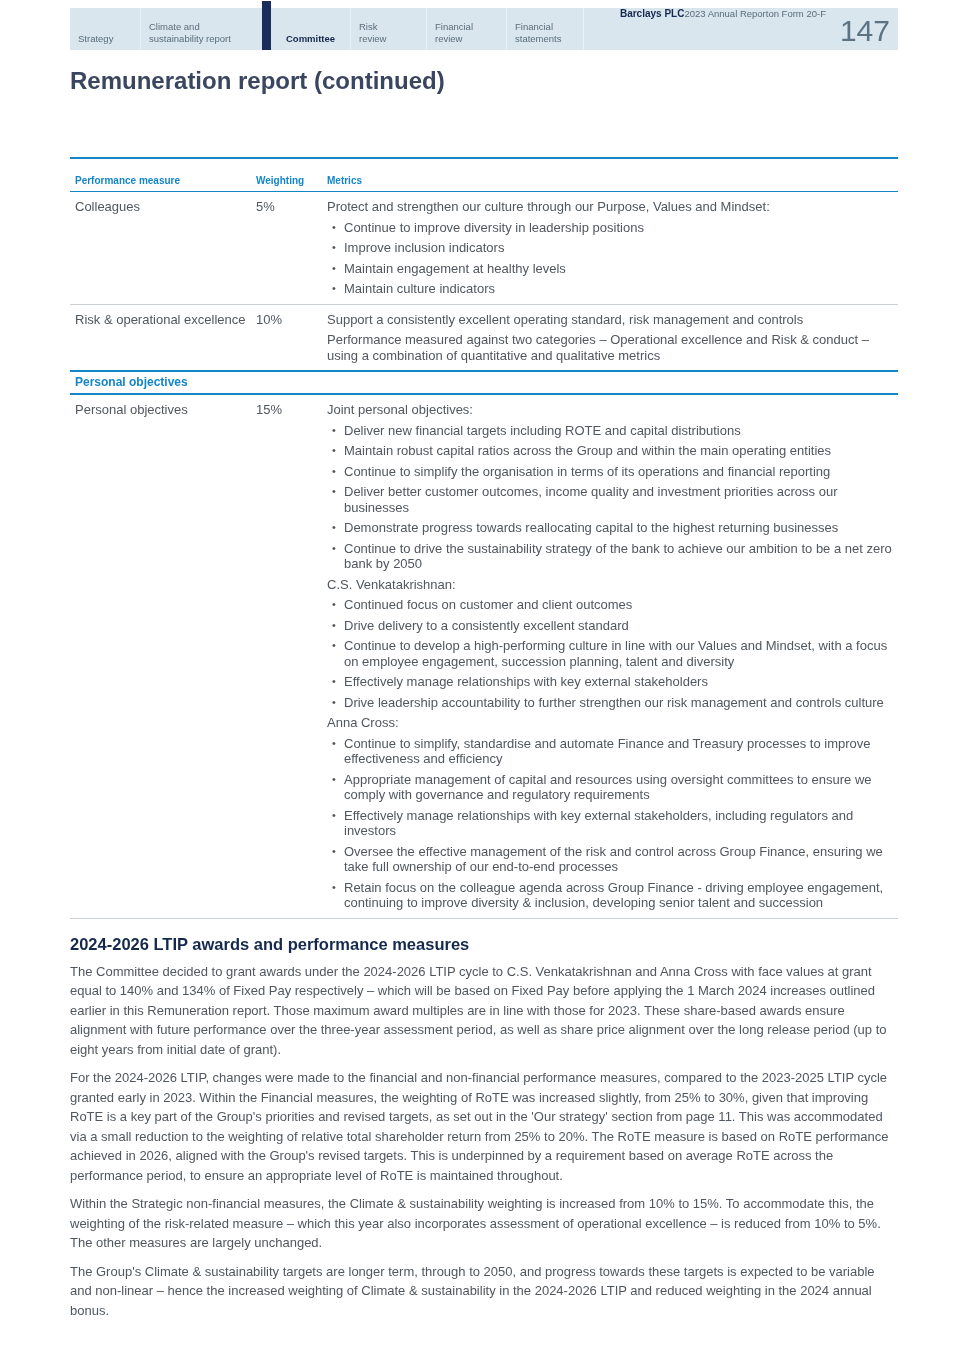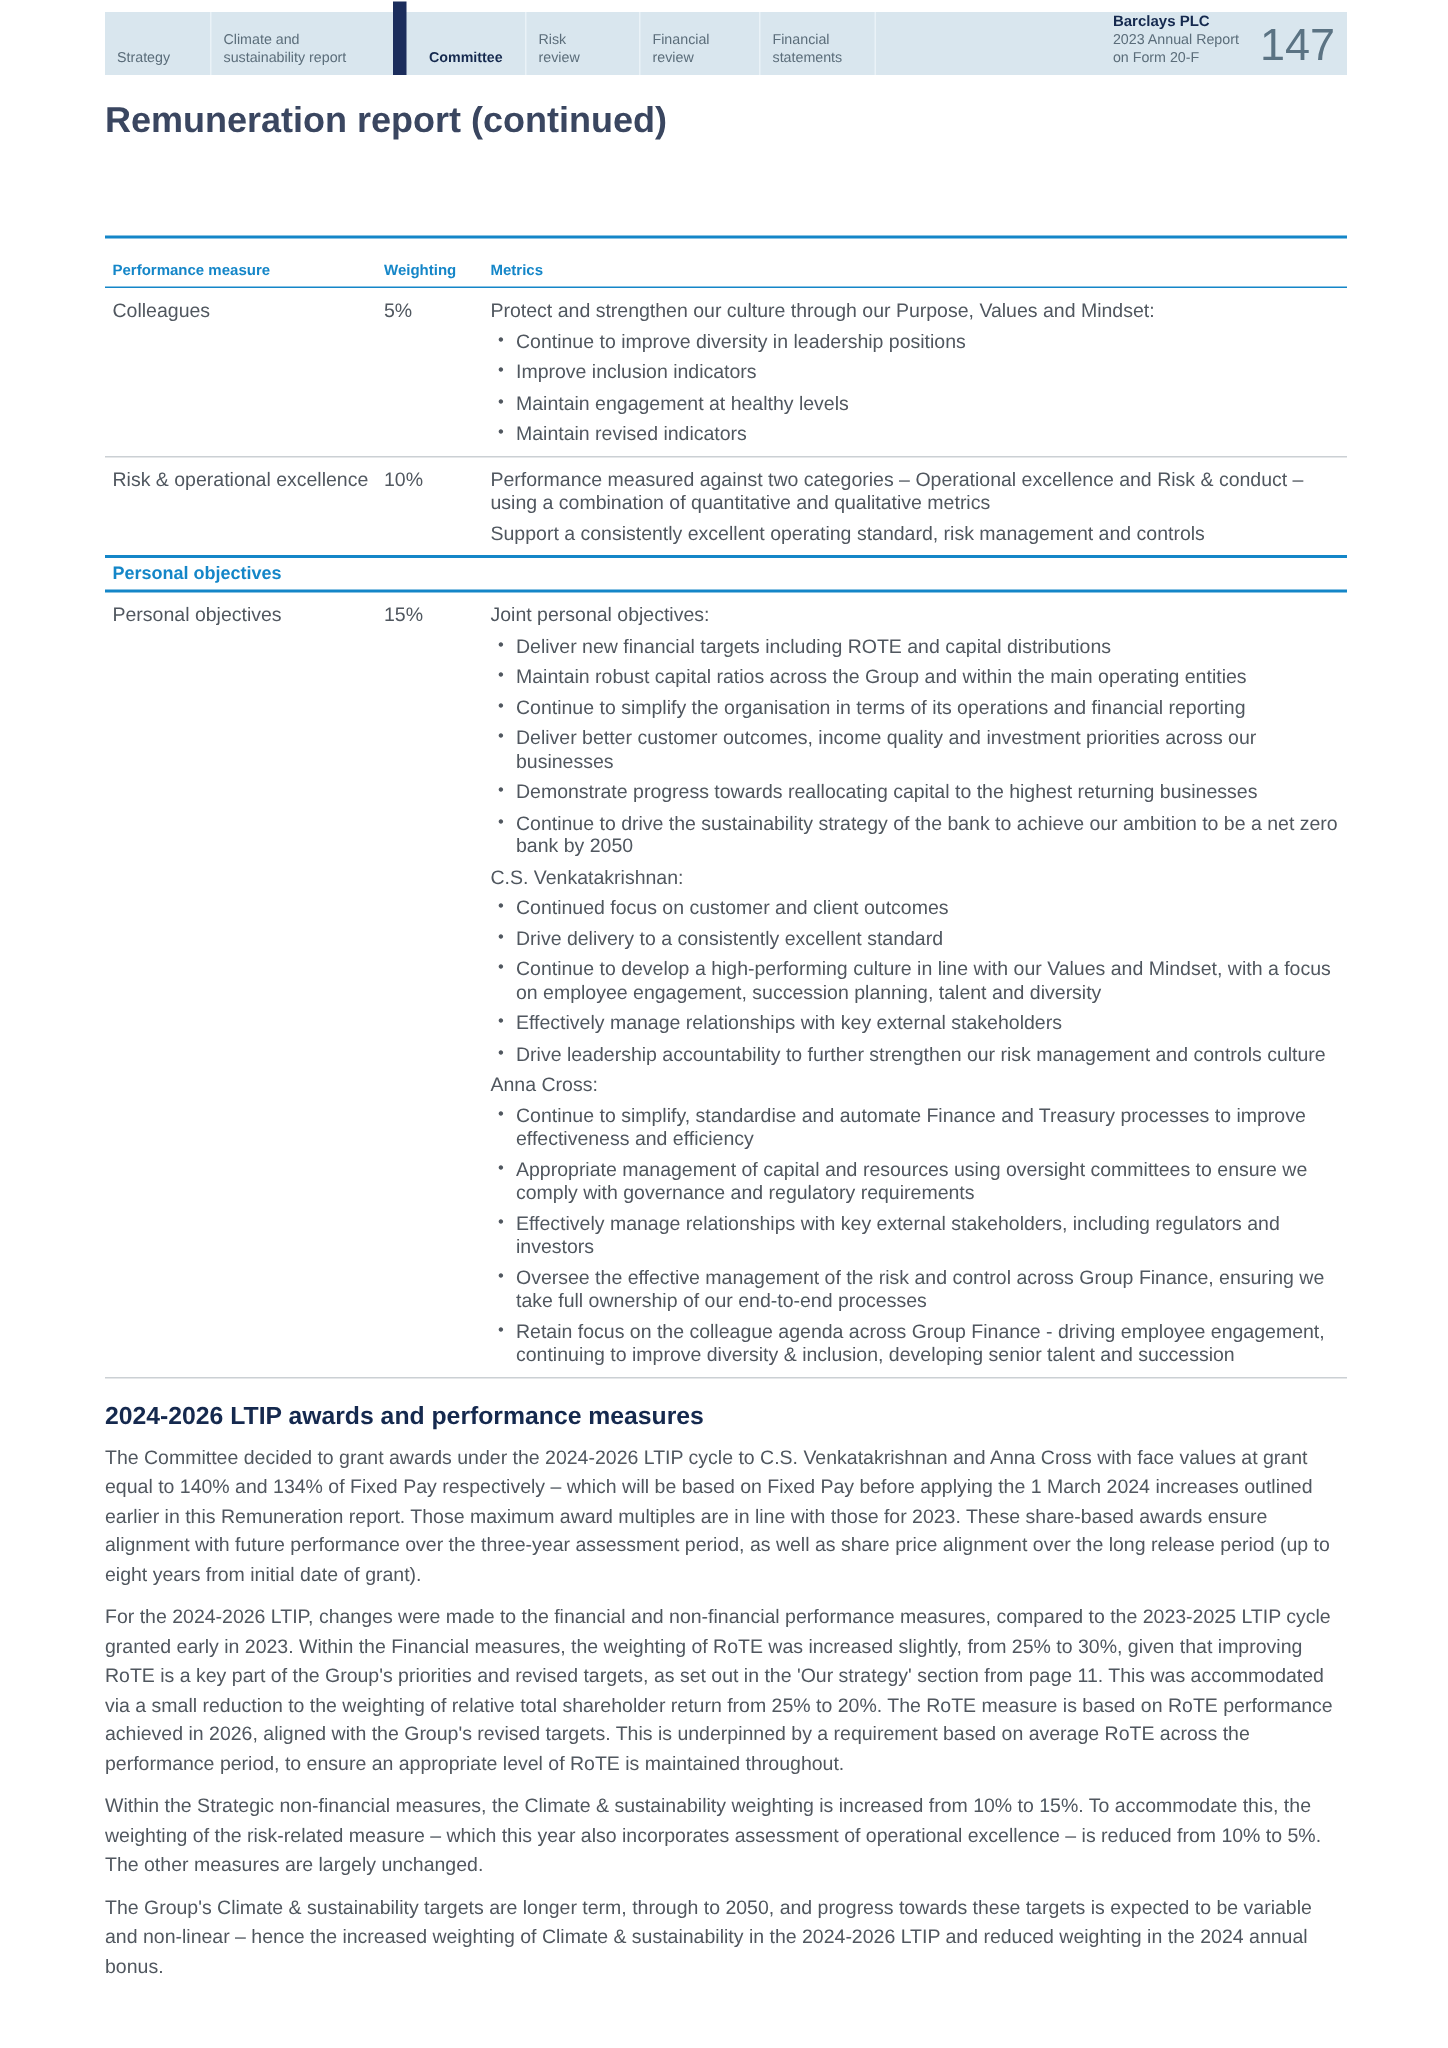--- a/index.html
+++ b/index.html
@@ -14,21 +14,21 @@
   
   .band{display:flex;height:42px;background:var(--band);margin:8px 0 0 70px;width:828px}
   .tabs{display:flex;height:100%}
   .tab{display:flex;align-items:flex-end;padding:0 20px 6px 8px;border-left:1px solid #eaf2f7;
        font-size:9.5px;line-height:11.5px;color:var(--tabtext)}
   .tab:first-child{border-left:none}
   .tab.last{border-right:1px solid #eaf2f7}
   .tab.active{font-weight:bold;color:var(--dark);position:relative;padding-left:24px;border-left:none}
   .active-bar{position:absolute;left:0;top:-7px;bottom:0;width:9px;background:var(--navy)}
   .spacer{flex:1}
-  .brand{display:flex;flex-direction:column;justify-content:flex-end;padding-bottom:5px;
+  .brand{display:flex;justify-content:flex-end;padding-bottom:5px;
          font-size:9.5px;line-height:12px;color:var(--tabtext);white-space:nowrap}
   .brand-title{font-weight:bold;font-size:10px;color:var(--dark)}
   .pagenum{font-size:30px;line-height:1;color:var(--pagenum);align-self:flex-end;
            padding:0 8px 4px 0;margin-left:14px}
   
   .title{font-size:24px;font-weight:700;color:var(--title);margin:17px 0 0 70px}
   
   .table{margin:62px 0 0 70px;width:828px;font-size:13px;color:var(--body)}
   .thead{display:grid;grid-template-columns:181px 71px 1fr;border-top:2px solid var(--accent);
          border-bottom:1px solid var(--accent);padding:16px 0 5px 5px}
@@ -93,29 +93,29 @@
     </div>
     <div id="table-body">
         <div class="row">
           <div class="cell measure">Colleagues</div>
           <div class="cell weighting">5%</div>
           <div class="cell metrics">
             <div class="metric"><span class="mtext">Protect and strengthen our culture through our Purpose, Values and Mindset:</span></div>
             <div class="metric bullet"><span class="dot">•</span><span class="mtext">Continue to improve diversity in leadership positions</span></div>
             <div class="metric bullet"><span class="dot">•</span><span class="mtext">Improve inclusion indicators</span></div>
             <div class="metric bullet"><span class="dot">•</span><span class="mtext">Maintain engagement at healthy levels</span></div>
-            <div class="metric bullet"><span class="dot">•</span><span class="mtext">Maintain revised indicators</span></div>
+            <div class="metric bullet"><span class="dot">•</span><span class="mtext">Maintain culture indicators</span></div>
           </div>
         </div>
         <div class="row no-border">
           <div class="cell measure">Risk &amp; operational excellence</div>
           <div class="cell weighting">10%</div>
           <div class="cell metrics">
+            <div class="metric"><span class="mtext">Support a consistently excellent operating standard, risk management and controls</span></div>
             <div class="metric"><span class="mtext">Performance measured against two categories – Operational excellence and Risk &amp; conduct – using a combination of quantitative and qualitative metrics</span></div>
-            <div class="metric"><span class="mtext">Support a consistently excellent operating standard, risk management and controls</span></div>
           </div>
         </div>
         <div class="section-row"><span>Personal objectives</span></div>
         <div class="row">
           <div class="cell measure">Personal objectives</div>
           <div class="cell weighting">15%</div>
           <div class="cell metrics">
             <div class="metric"><span class="mtext">Joint personal objectives:</span></div>
             <div class="metric bullet"><span class="dot">•</span><span class="mtext">Deliver new financial targets including ROTE and capital distributions</span></div>
             <div class="metric bullet"><span class="dot">•</span><span class="mtext">Maintain robust capital ratios across the Group and within the main operating entities</span></div>

